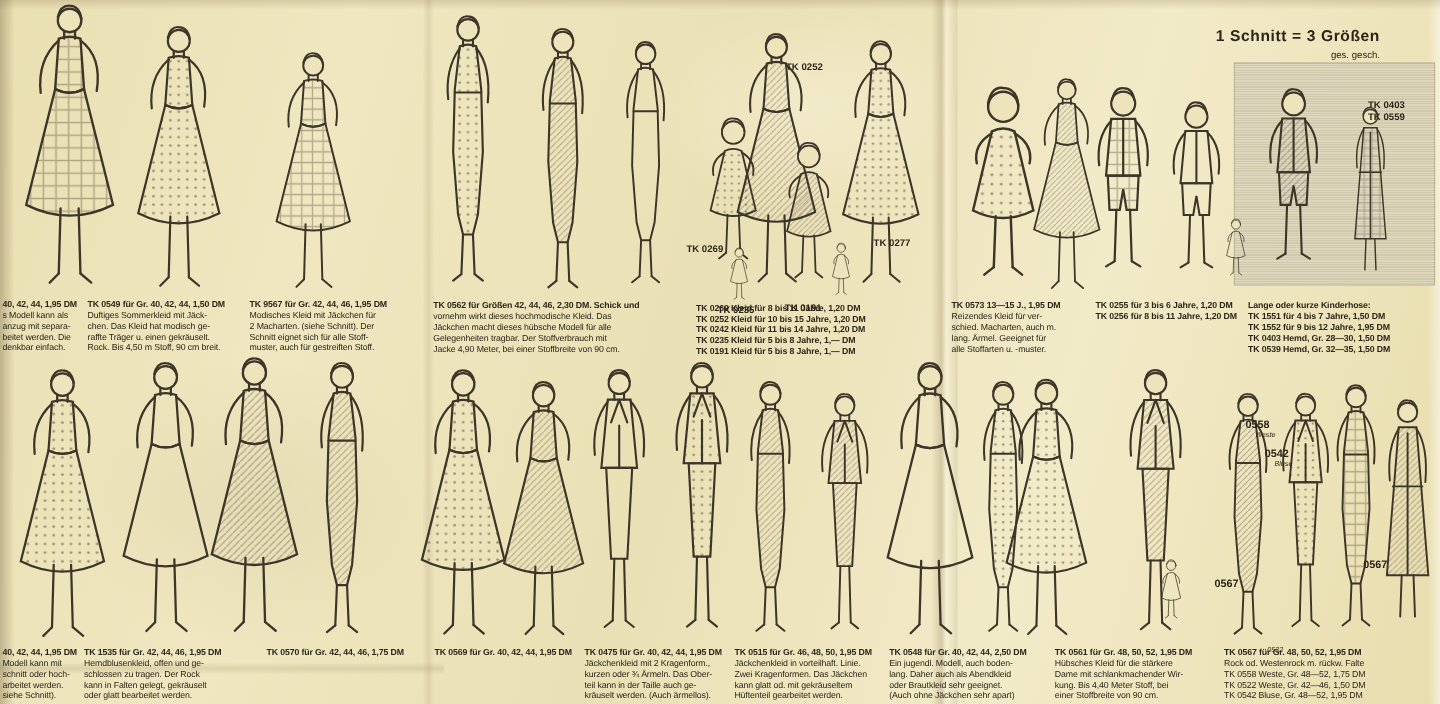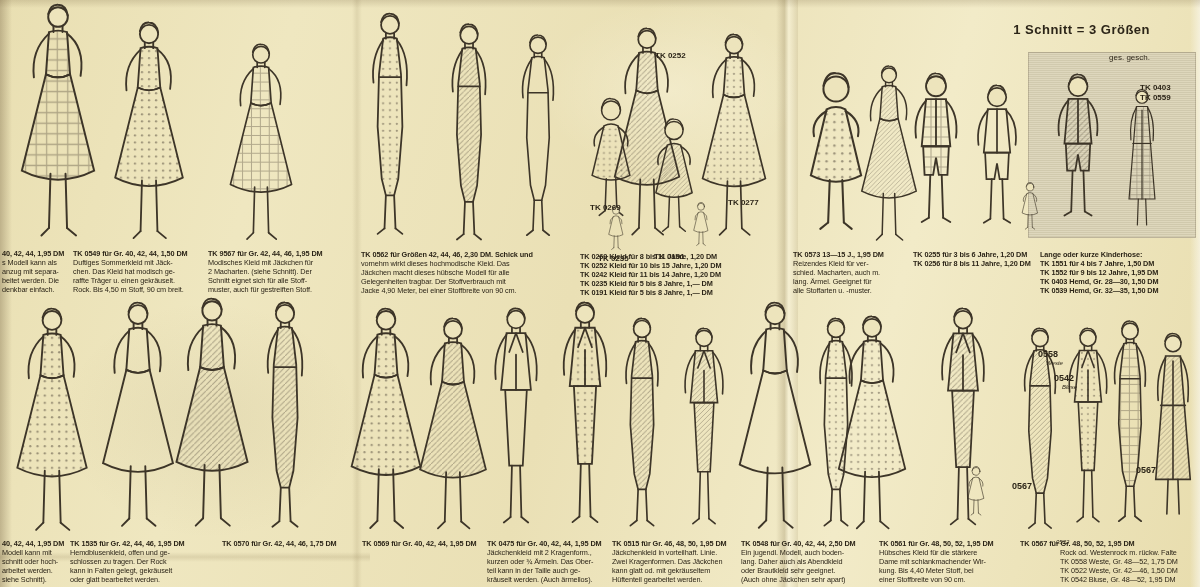--- a/index.html
+++ b/index.html
@@ -25,26 +25,26 @@
     background:radial-gradient(ellipse at center,rgba(255,252,235,.35),rgba(255,252,235,0) 70%);}
   .crease.blotch2{left:60px;top:300px;width:300px;height:240px;
     background:radial-gradient(ellipse at center,rgba(120,100,55,.08),rgba(120,100,55,0) 70%);}
 
   .photo-block{position:absolute;left:1028px;top:52px;width:168px;height:186px;
     background:repeating-linear-gradient(0deg,#ddd6bd 0 1px,#cec7ac 1px 2px);
     box-shadow:0 0 0 1px rgba(80,65,40,.25) inset;opacity:.9;}
 
   .promo{position:absolute;left:950px;top:22px;width:200px;text-align:right;}
   .promo .h{font-size:13px;font-weight:bold;letter-spacing:.5px;}
-  .promo .s{font-size:8px;margin-top:16px;}
+  .promo .s{font-size:8px;margin-top:4px;}
 
   .cap{position:absolute;font-size:7.3px;line-height:9px;letter-spacing:-0.1px;}
   .cap .hd{font-weight:bold;white-space:nowrap;}
   .cap .bold-list div{font-weight:bold;white-space:nowrap;}
-  .cap .semi div{white-space:nowrap;margin-left:40px;}
+  .cap .semi div{white-space:nowrap;}
   .cap [data-name="caption-body"] div{white-space:nowrap;}
 
   .fig-label{position:absolute;font-size:8px;font-weight:bold;white-space:nowrap;margin-top:21px;}
   .fig-label.script{font-size:9px;}
   .fig-label.tiny{font-size:6px;font-weight:normal;font-style:italic;}
 
   svg.art{position:absolute;left:0;top:0;pointer-events:none;}
 </style>
 </head>
 <body>
@@ -198,21 +198,21 @@
     <use href="#fig-coat" x="1136" y="330" width="74" height="200" fill="url(#p-hatch)" data-name="fashion-figure"></use>
     <use href="#fig-child" x="962" y="466" width="28" height="52" fill="none" data-name="miniature-sketch"></use>
   </svg>
 
   <div class="promo" data-name="promo-block">
     <div class="h" data-name="promo-headline">1 Schnitt = 3 Größen</div>
     <div class="s" data-name="promo-subline">ges. gesch.</div>
   </div>
 
   <div class="fig-label" style="left:655px;top:30px" data-name="figure-label-tk0252">TK 0252</div>
-  <div class="fig-label" style="left:590px;top:182px" data-name="figure-label-tk0269">TK 0269</div>
+  <div class="fig-label" style="left:572px;top:182px" data-name="figure-label-tk0269">TK 0269</div>
   <div class="fig-label" style="left:728px;top:177px" data-name="figure-label-tk0242">TK 0277</div>
   <div class="fig-label" style="left:598px;top:233px" data-name="figure-label-tk0235">TK 0235</div>
   <div class="fig-label" style="left:654px;top:231px" data-name="figure-label-tk0191">TK 0191</div>
   <div class="fig-label" style="left:1140px;top:62px" data-name="figure-label-tk0403">TK 0403</div>
   <div class="fig-label" style="left:1140px;top:72px" data-name="figure-label-tk0559">TK 0559</div>
   <div class="fig-label script" style="left:1038px;top:328px" data-name="figure-label-0558">0558</div>
   <div class="fig-label tiny" style="left:1046px;top:339px" data-name="figure-label-0558-weste">Weste</div>
   <div class="fig-label script" style="left:1054px;top:352px" data-name="figure-label-0542">0542</div>
   <div class="fig-label tiny" style="left:1062px;top:363px" data-name="figure-label-0542-bluse">Bluse</div>
   <div class="fig-label script" style="left:1136px;top:444px" data-name="figure-label-0567-right">0567</div>

